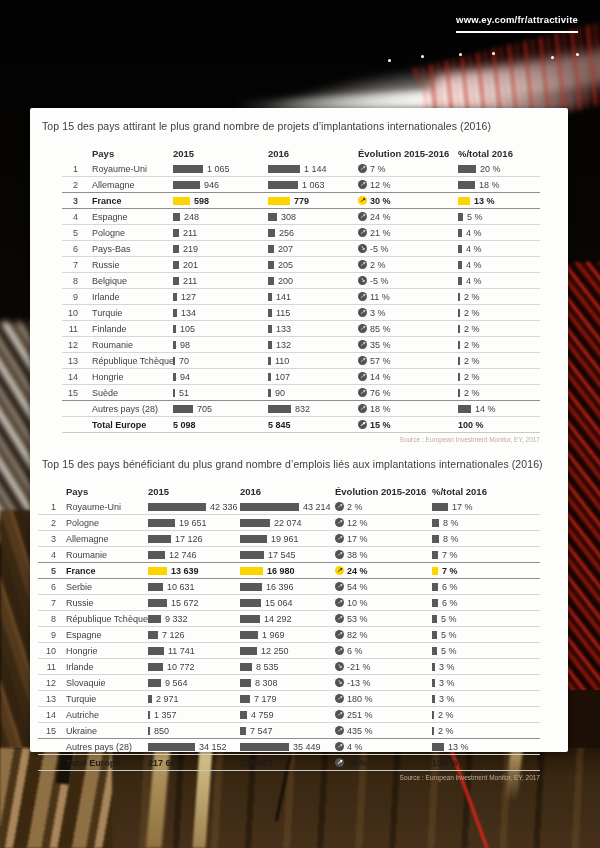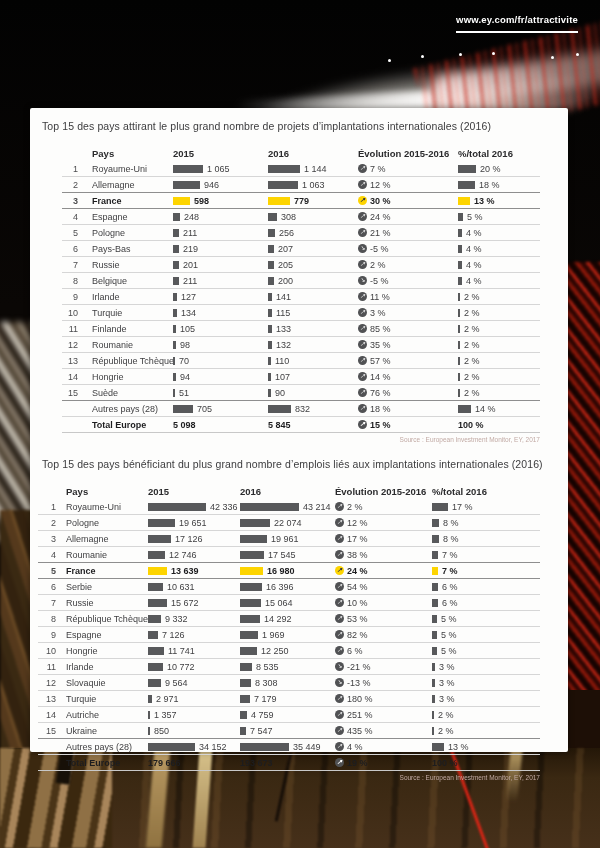--- a/index.html
+++ b/index.html
@@ -804,21 +804,21 @@
             </span>
           <span class="cell val">
               <i class="bar" style="width: 12px;"></i>
               <span>13 %</span>
             </span>
         </div>
           <div class="row total">
           <span class="cell rank"></span>
           <span class="cell">Total Europe</span>
           <span class="cell val">
-              <span>179 666</span>
+              <span>217 666</span>
             </span>
           <span class="cell val">
               <span>193 673</span>
             </span>
           <span class="cell evo">
               <i class="tricon">↗</i>
               <span>19 %</span>
             </span>
           <span class="cell val">
               <span>100 %</span>

